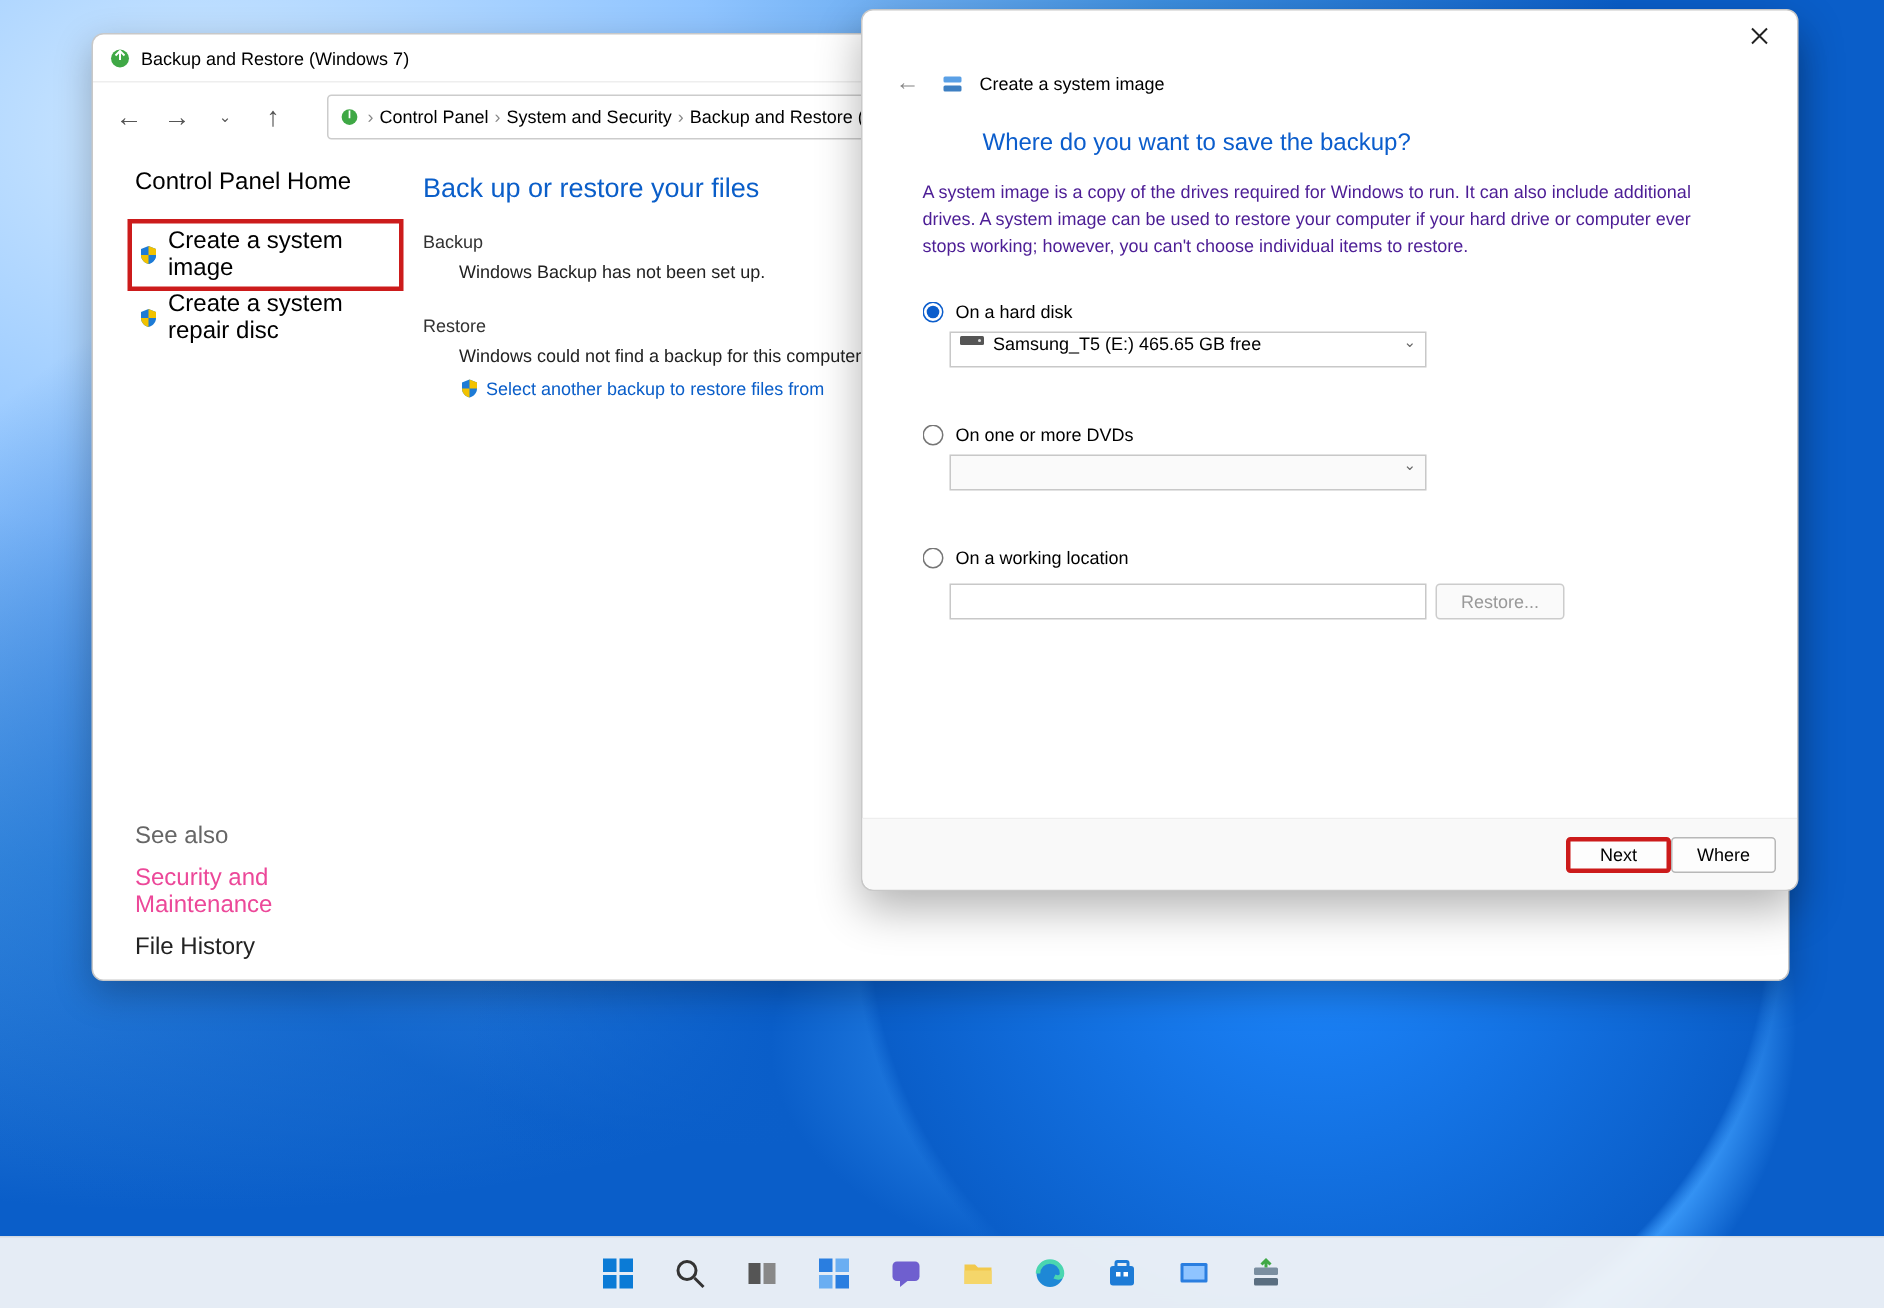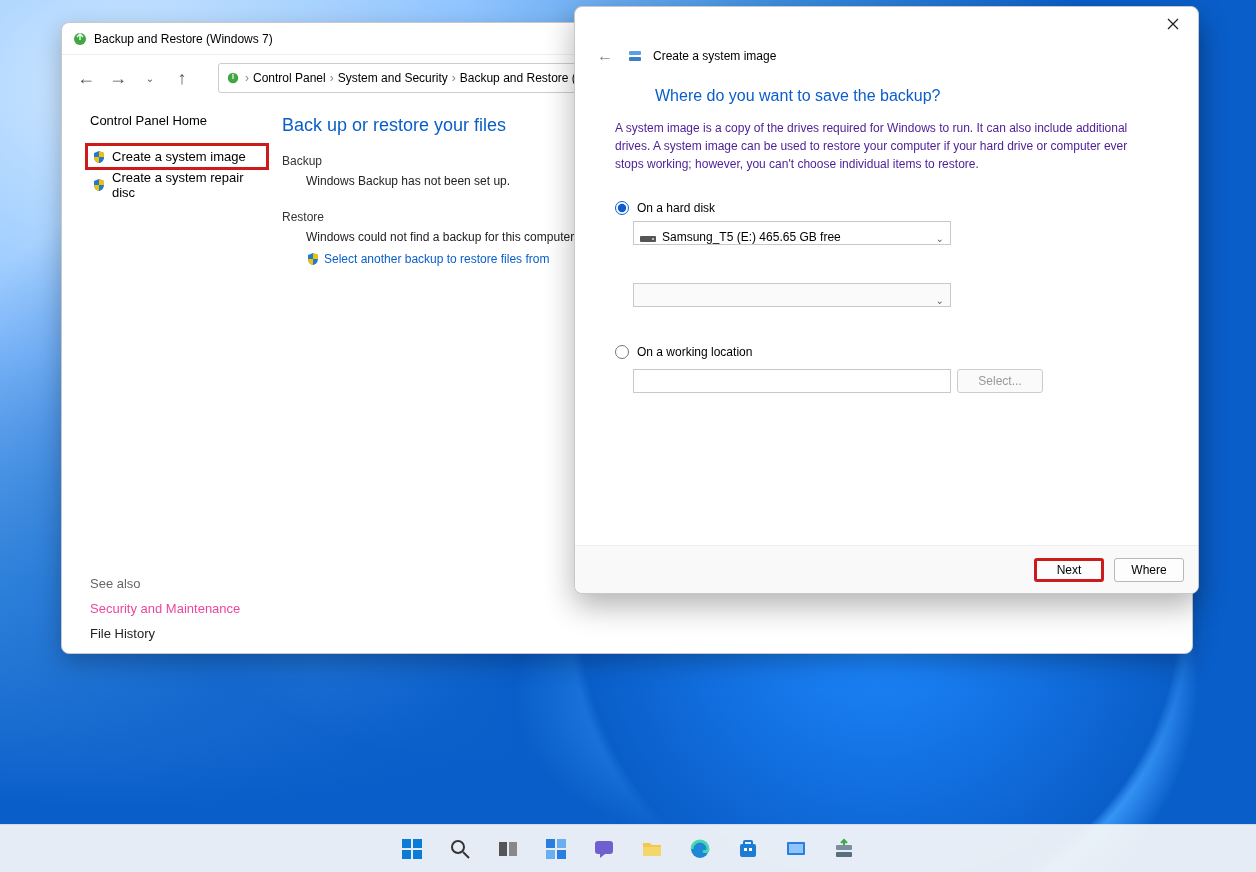--- a/index.html
+++ b/index.html
@@ -39,21 +39,21 @@
   }
   .nav-btn { width:28px; height:28px; border:none; background:transparent; display:flex; align-items:center; justify-content:center; color:#555; font-size:18px; border-radius:4px; }
   .addr {
     margin-left: 18px;
     flex:1; height:30px; border:1px solid #ccc; border-radius:3px; display:flex; align-items:center; gap:4px; padding: 0 6px; font-size:12px;
     overflow:hidden;
   }
   .crumb { display:inline-flex; align-items:center; gap:4px; white-space:nowrap;}
   .chev { color:#888; }
   .body { flex:1; display:flex; }
-  .side { width:212px; padding: 12px 10px 12px 28px; display:flex; flex-direction:column; font-size:13px;}
+  .side { width:212px; padding: 12px 10px 12px 28px; display:flex; flex-direction:column; font-size:16px;}
   .side a { text-decoration:none; color:#000; }
   .cp-home { color:#0a5ec9; margin-bottom:18px; }
   .side-link { display:flex; align-items:center; gap:6px; padding:3px 2px; }
   .highlight { border:3px solid #cc1b1b; margin: -3px -5px; padding:0 2px; }
   .shield { width:14px; height:14px; }
   .side-footer { margin-top:auto; padding-top:40px; color:#888;}
   .side-footer .sf { color:#0a5ec9; margin-top:10px; display:block;}
   .content { flex:1; padding: 14px 40px 0 8px; }
   .content h1 { font-weight:400; font-size:18px; color:#0a5ec9; margin-bottom:18px;}
   .section-label { font-size:12px; color:#333; margin-bottom:6px; }
@@ -72,30 +72,30 @@
   .close-x { width:34px; height:28px; display:flex; align-items:center; justify-content:center; border:none; background:transparent; font-size:14px;}
   .wiz-head { display:flex; align-items:center; gap:10px; padding: 6px 18px 0 18px;}
   .back-arrow { font-size:16px; color:#888; border:none; background:transparent; width:24px;}
   .wiz-body { padding: 22px 40px 10px 40px; flex:1; }
   .wiz-body h2 { font-weight:400; color:#0b5dcc; font-size:16px; margin-bottom:14px;margin-left:40px;}
   .desc { font-size:12px; color:#4c1d95; line-height:1.5; margin-bottom:28px;}
   .opt { display:flex; align-items:center; gap:8px; font-size:12px; margin-bottom:6px;}
   input[type=radio] { width:14px; height:14px; accent-color:#0b5dcc;}
   .combo {
     margin-left:18px; width:318px; height:24px; border:1px solid #c8c8c8;
-    display:flex; align-items:flex-end; gap:6px; padding:0 6px; font-size:12px; background:#fff;
+    display:flex; align-items:flex-start; gap:6px; padding:0 6px; font-size:12px; background:#fff;
     position:relative;
   }
   .combo.disabled { color:#aaa; background:#fafafa;}
   .combo .dd { margin-left:auto; color:#666; font-size:10px;}
   .group { margin-bottom:38px; }
   .net-row { display:flex; gap:6px; margin-top:10px; margin-left:18px; align-items:center;}
   .net-input { width:318px; height:24px; border:1px solid #c8c8c8; padding:0 4px; }
   .sel-btn { width:86px; height:24px; border:1px solid #ccc; background:#fafafa; border-radius:3px; font-size:12px; color:#999;}
-  .wiz-footer { height:48px; border-top:1px solid #eee; display:flex; align-items:center; justify-content:flex-end; gap:10px; padding:0 14px; background:#f9f9f9; border-radius: 0 0 8px 8px;}
+  .wiz-footer { height:48px; border-top:1px solid #eee; display:flex; align-items:center; justify-content:flex-end; padding:0 14px; background:#f9f9f9; border-radius: 0 0 8px 8px;}
   .btn { min-width:70px; height:24px; border:1px solid #b8b8b8; background:#fdfdfd; border-radius:3px; font-size:12px; padding:0 12px;}
   .btn.next-hl { border:3px solid #cc1b1b; }
 
   
   .taskbar {
     position:absolute; left:0; right:0; bottom:0; height:48px;
     background: rgba(248,248,248,.92); backdrop-filter: blur(4px);
     display:flex; align-items:center; justify-content:center; gap:8px;
     border-top:1px solid rgba(0,0,0,.08);
   }
@@ -226,34 +226,38 @@
               <rect x="0" y="2" width="16" height="6" rx="1" fill="#555"></rect>
               <circle cx="13" cy="5" r="1" fill="#ddd"></circle>
             </svg>
         </span>
         <span>Samsung_T5 (E:)  465.65 GB free</span>
         <span class="dd">⌄</span>
       </div>
     </div>
 
     <div class="group">
+      <label class="opt">
+        <input type="radio" name="dest" style="">
+        <span>On one or more DVDs</span>
+      </label>
       <div class="combo disabled">
         <span></span>
         <span class="dd">⌄</span>
       </div>
     </div>
 
     <div class="group" style="margin-bottom:10px">
       <label class="opt">
         <input type="radio" name="dest" style="">
         <span>On a working location</span>
       </label>
       <div class="net-row">
         <input class="net-input" type="text" style="">
-        <button class="sel-btn">Select...</button>
+        <button class="sel-btn">Restore...</button>
       </div>
     </div>
   </div>
   <div class="wiz-footer">
     <button class="btn next-hl">Next</button>
     <button class="btn">Where</button>
   </div>
 </div>
 
 <div class="taskbar">

